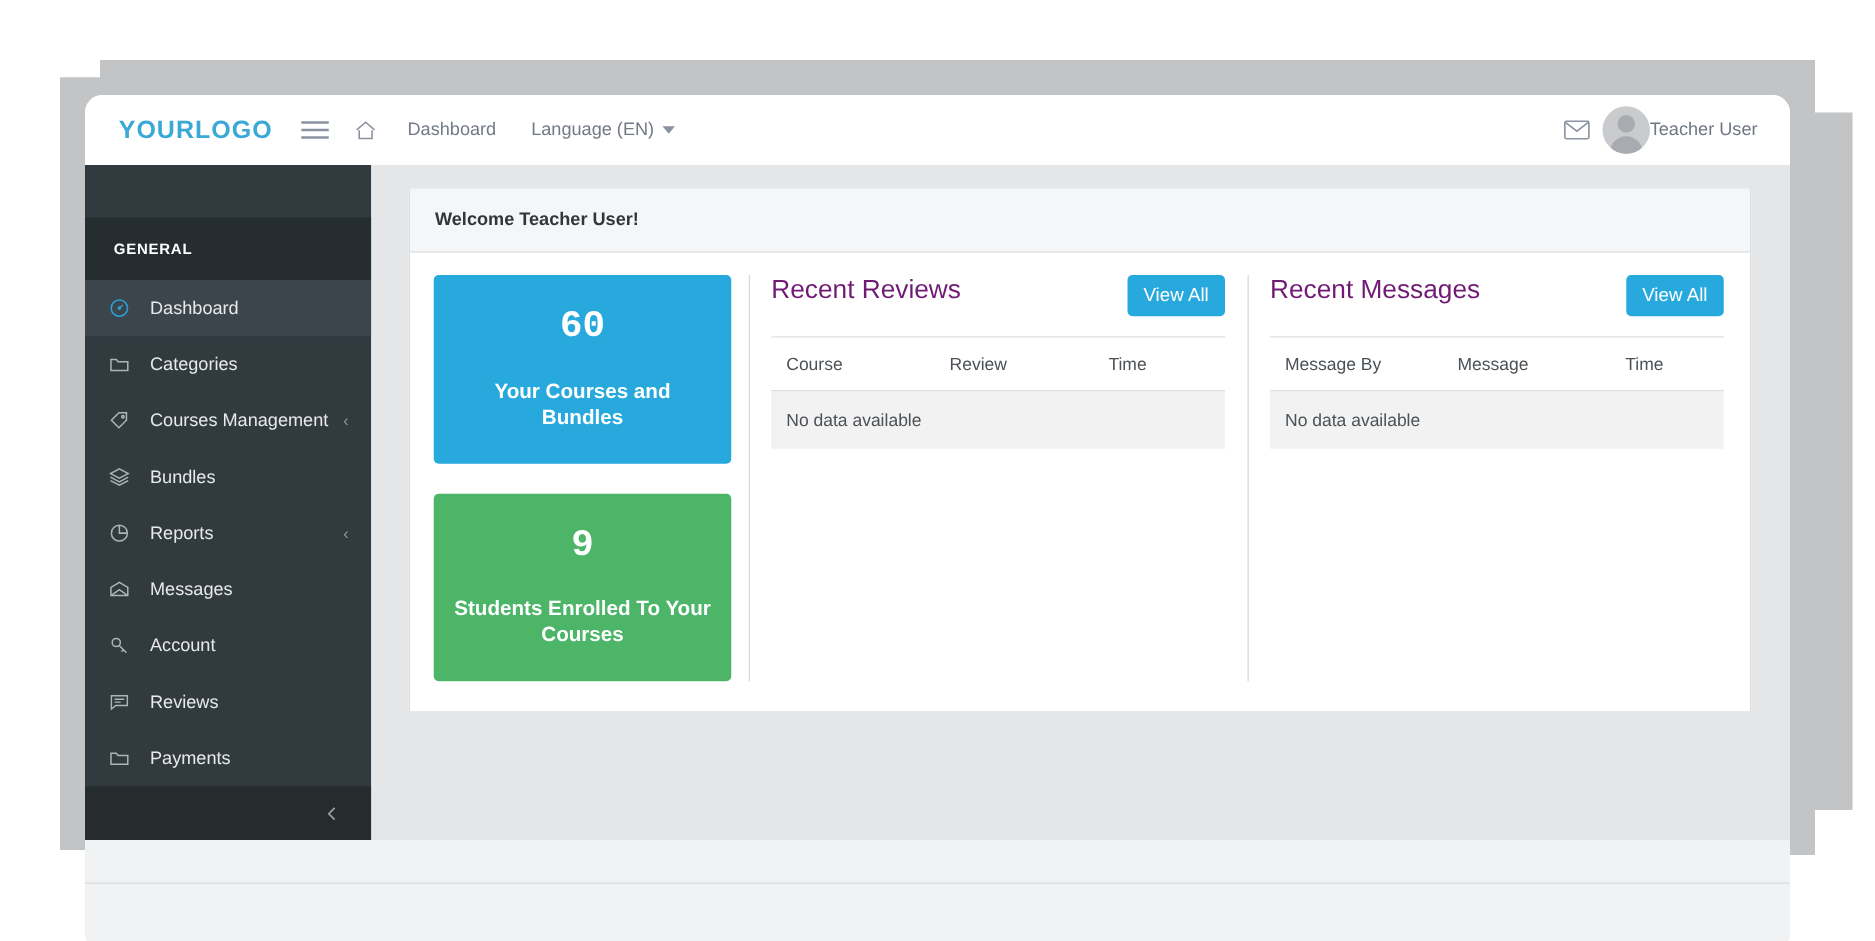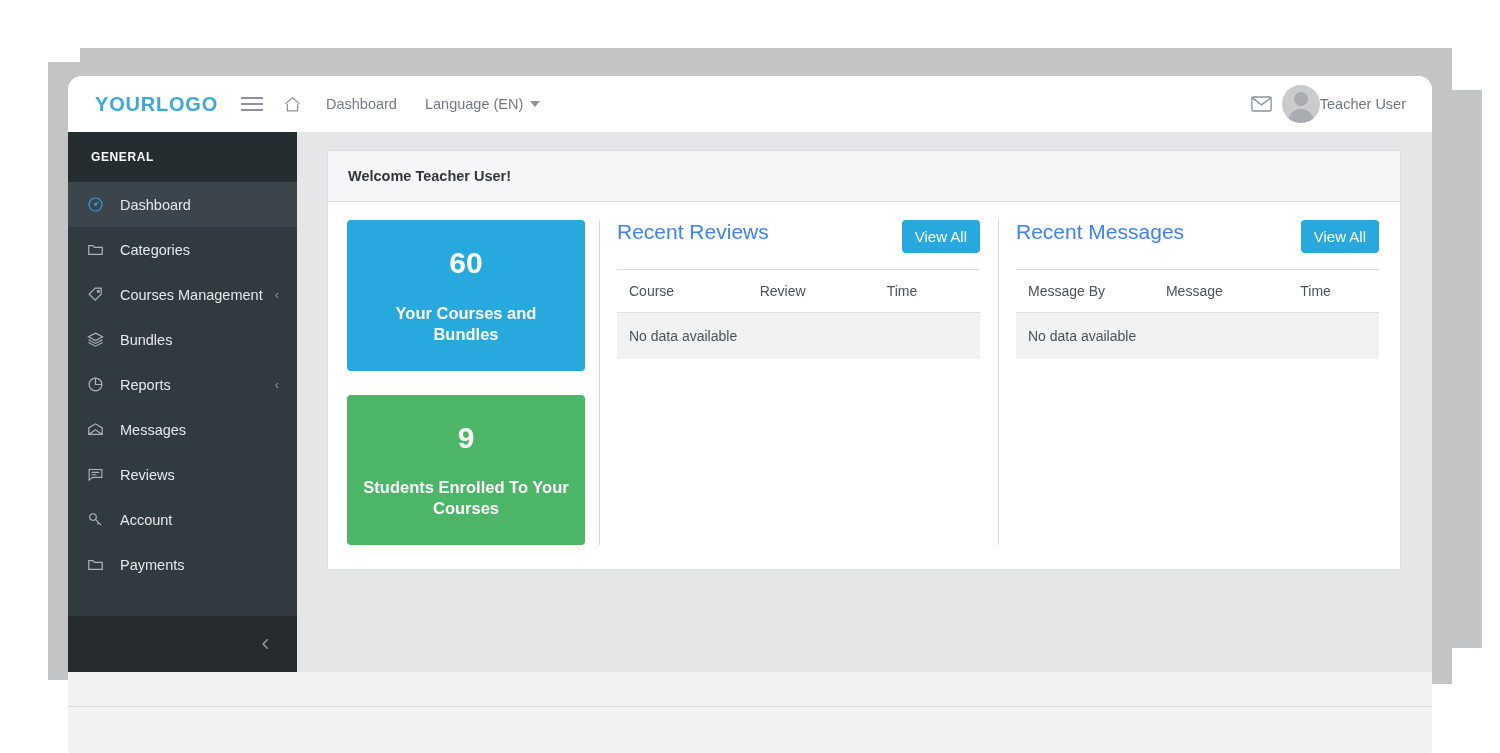--- a/index.html
+++ b/index.html
@@ -120,20 +120,21 @@
     flex-direction: column;
     flex: none;
   }
   .sidebar-heading {
     background: #262d31;
     color: #ffffff;
     font-size: 12px;
     font-weight: bold;
     letter-spacing: 0.6px;
     padding: 18px 0 18px 23px;
+    margin-top: 42px;
   }
   .menu { flex: 1; }
   .menu-item {
     display: flex;
     align-items: center;
     height: 45px;
     padding: 0 18px 0 19px;
     color: #e7e9ea;
     font-size: 14.5px;
     cursor: pointer;
@@ -184,42 +185,42 @@
   .panel-body { display: flex; padding: 18px 19px 24px 19px; }
 
   .col-stats { width: 252px; flex: none; padding-right: 14px; }
   .stat-card {
     border-radius: 4px;
     text-align: center;
     color: #ffffff;
     padding: 24px 14px 26px 14px;
   }
   .stat-card + .stat-card { margin-top: 24px; }
-  .stat-num { font-size: 30px; font-weight: bold; line-height: 1.25; }
+  .stat-num { font-size: 30px; font-weight: bold; line-height: 1.25; font-family: Liberation Mono, monospace; }
   .stat-label {
     font-size: 16.5px;
     font-weight: bold;
     line-height: 1.28;
     margin-top: 21px;
   }
 
   .col-table {
     flex: 1;
     padding: 0 18px 0 17px;
     border-left: 1px solid #d6d8da;
     min-width: 0;
   }
   .col-table.last { padding-right: 2px; }
   .table-head {
     display: flex;
     align-items: flex-start;
     justify-content: space-between;
     padding-bottom: 16px;
   }
-  .table-title { font-size: 21px; color: #3b82f6; text-align: center; }
+  .table-title { font-size: 21px; color: #701a75; text-align: center; }
   .btn-view-all {
     background: #28a9dd;
     color: #ffffff;
     border: none;
     border-radius: 4px;
     font-size: 15px;
     padding: 8px 13px;
     cursor: pointer;
     font-family: "Liberation Sans", sans-serif;
     white-space: nowrap;
@@ -369,38 +370,38 @@
               <path d="M2.5 19V9.8L12 4l9.5 5.8V19z"></path>
                 <path d="M2.5 19 12 12.2 21.5 19"></path>
             </svg>
           </span>
           <span class="m-label">Messages</span>
           <span class="m-arrow"></span>
         </div>
 
         <div class="menu-item">
           <span class="m-icon">
+            <svg width="17" height="17" viewBox="0 0 24 24" fill="none" stroke="currentColor" stroke-width="1.7">
+              <circle cx="8.5" cy="8.5" r="4.6"></circle>
+                <path d="M11.8 11.8 20 20"></path>
+                <path d="M16.6 16.6 14.4 18.8"></path>
+            </svg>
+          </span>
+          <span class="m-label">Account</span>
+          <span class="m-arrow"></span>
+        </div>
+
+        <div class="menu-item">
+          <span class="m-icon">
             <svg width="17" height="17" viewBox="0 0 24 24" fill="none" stroke="currentColor" stroke-width="1.6">
               <path d="M3 5h18v11H8l-5 4z"></path>
                 <path d="M6.5 9h11M6.5 12.3h7"></path>
             </svg>
           </span>
           <span class="m-label">Reviews</span>
-          <span class="m-arrow"></span>
-        </div>
-
-        <div class="menu-item">
-          <span class="m-icon">
-            <svg width="17" height="17" viewBox="0 0 24 24" fill="none" stroke="currentColor" stroke-width="1.7">
-              <circle cx="8.5" cy="8.5" r="4.6"></circle>
-                <path d="M11.8 11.8 20 20"></path>
-                <path d="M16.6 16.6 14.4 18.8"></path>
-            </svg>
-          </span>
-          <span class="m-label">Account</span>
           <span class="m-arrow"></span>
         </div>
 
         <div class="menu-item">
           <span class="m-icon">
             <svg width="17" height="17" viewBox="0 0 24 24" fill="none" stroke="currentColor" stroke-width="1.7">
               <path d="M2.5 19V6.5h6l2 2.5h11V19z"></path>
             </svg>
           </span>
           <span class="m-label">Payments</span>

